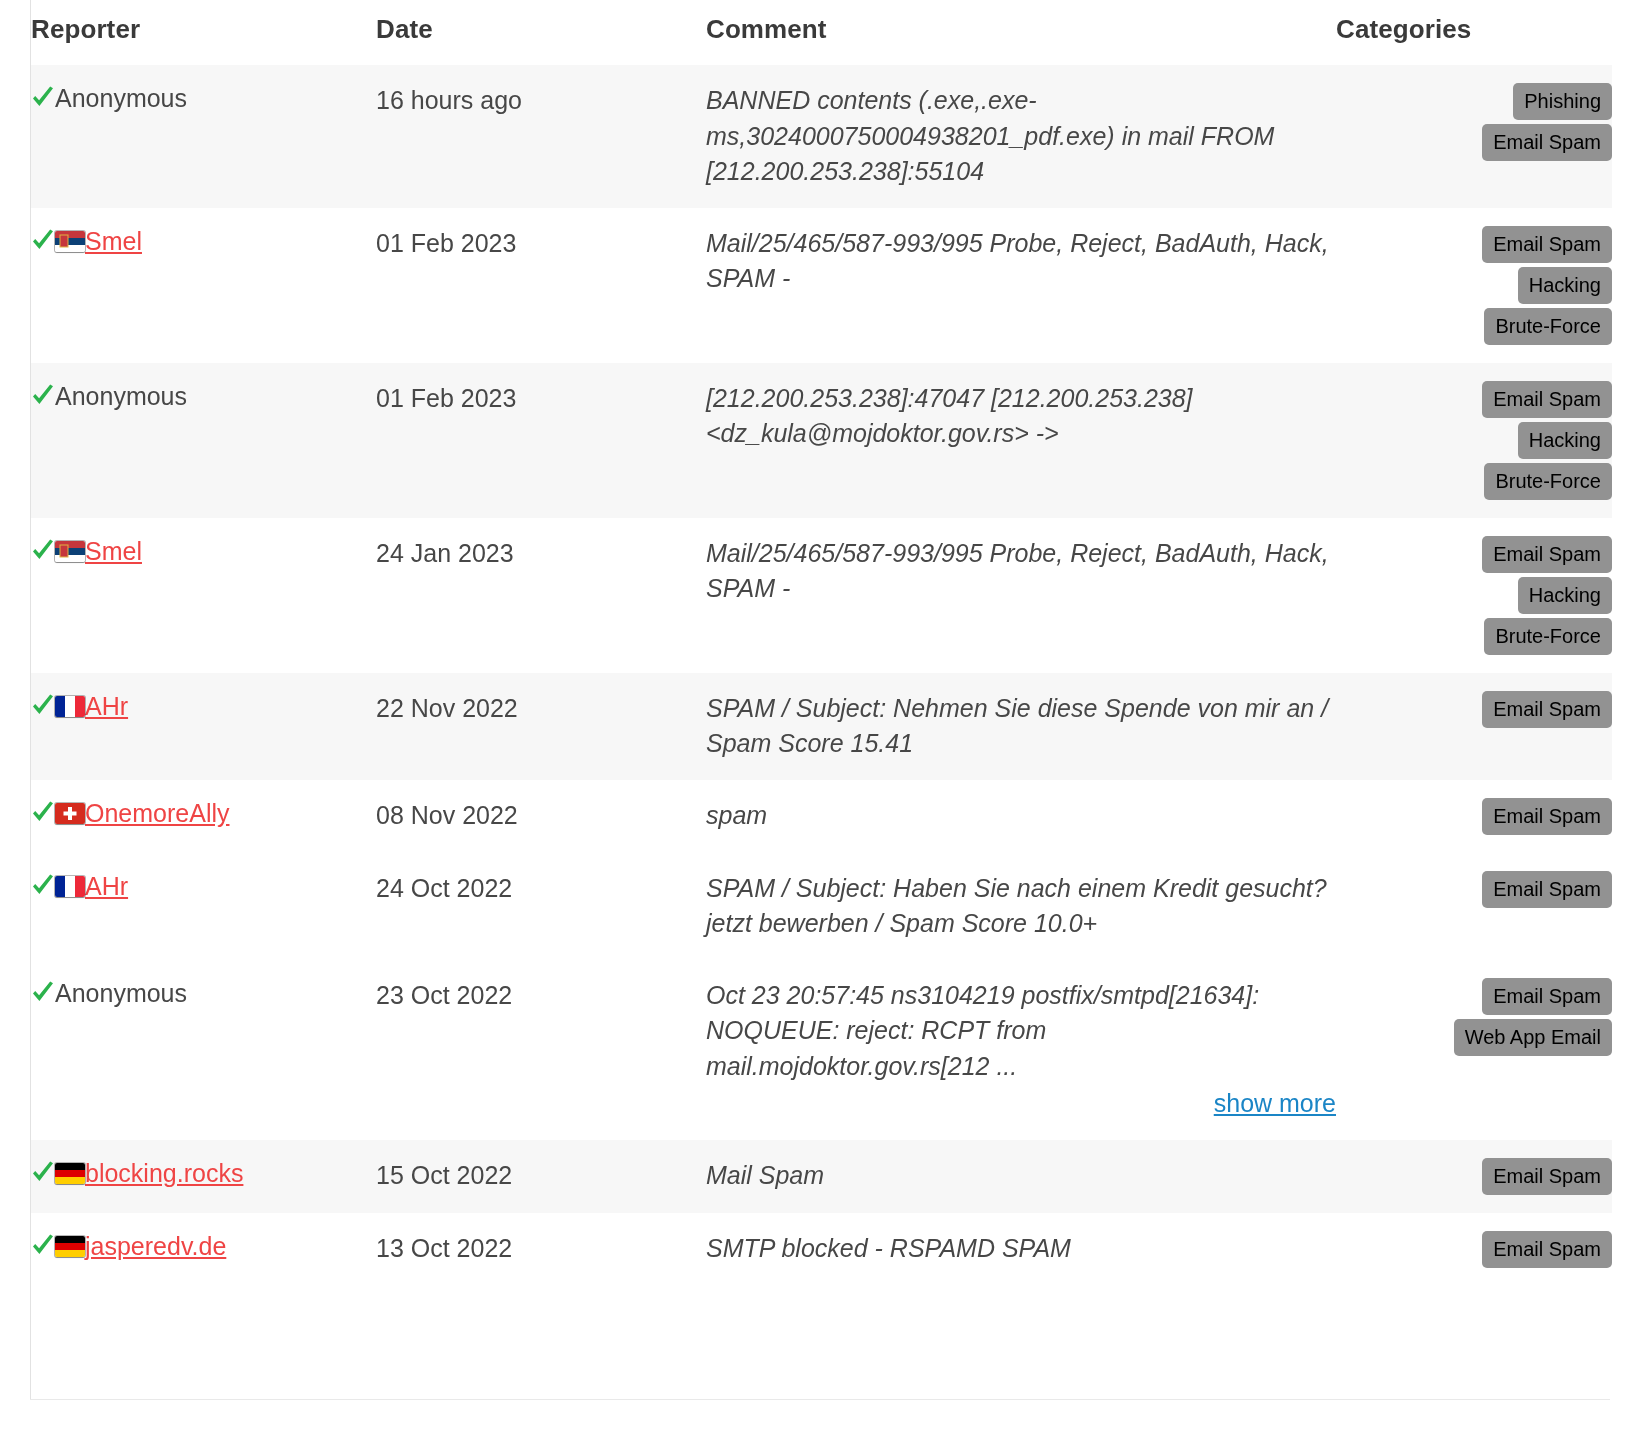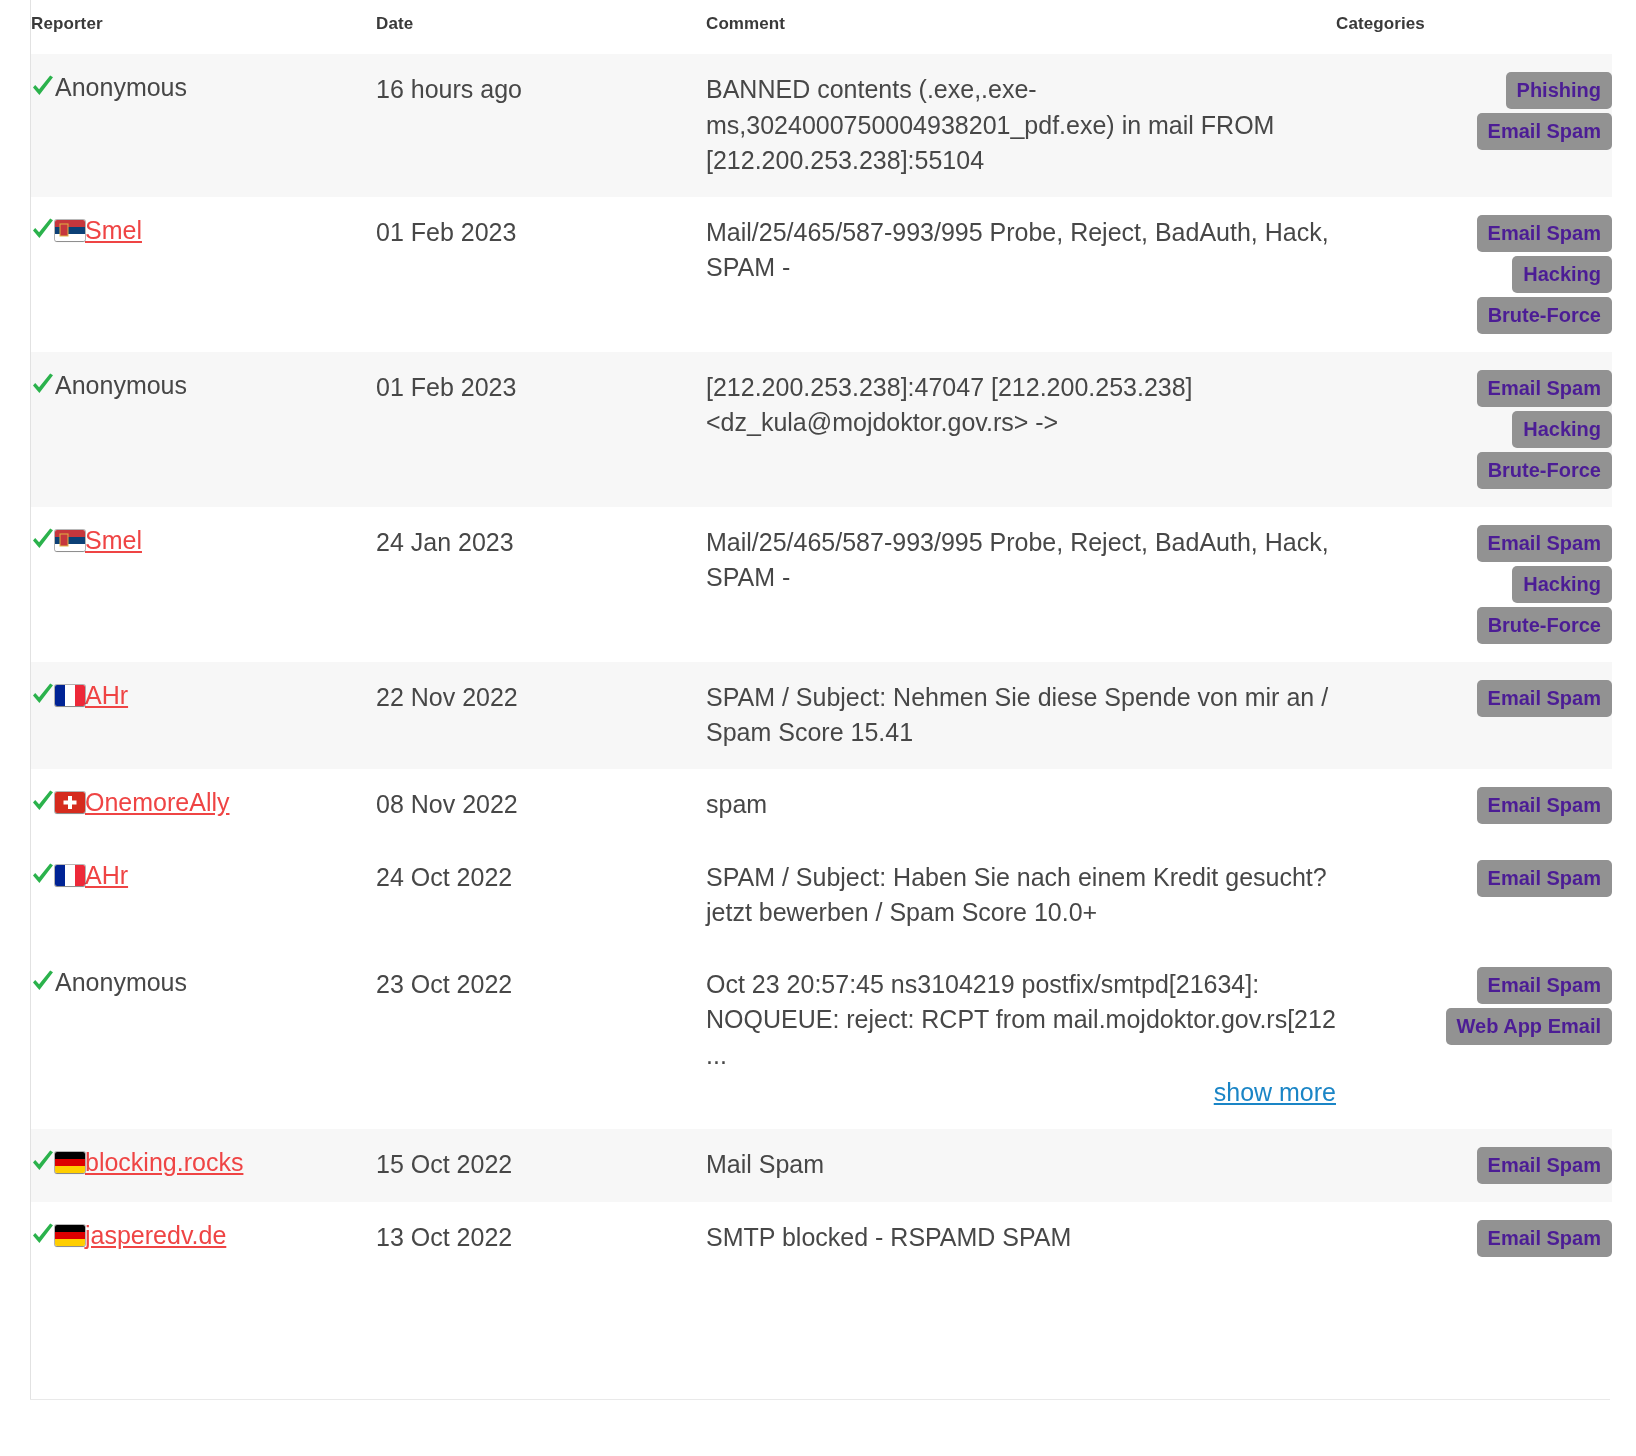--- a/index.html
+++ b/index.html
@@ -45,21 +45,21 @@
     position: absolute;
     left: 31px;
     top: 0;
     width: 1578px;
     border-collapse: collapse;
     table-layout: fixed;
   }
 
   table.report-table th {
     text-align: left;
-    font-size: 17px;
+    font-size: 26px;
     font-weight: bold;
     color: #3a3a3a;
     padding: 14px 0 20px 0;
     vertical-align: top;
     letter-spacing: 0.1px;
   }
   th.col-reporter { width: 345px; padding-left: 17px; }
   th.col-date     { width: 330px; }
   th.col-comment  { width: 630px; }
   th.col-categories { width: 276px; text-align: right; padding-right: 18px; margin-top: 28px; }
@@ -113,47 +113,48 @@
   }
   a.reporter-link {
     color: #ef4444;
     text-decoration: underline;
     white-space: nowrap;
   }
 
   .comment-text {
     display: block;
     word-break: break-word;
+    font-style: italic;
   }
 
   a.show-more {
     display: block;
     text-align: right;
     color: #1a85c6;
     text-decoration: underline;
     font-size: 25px;
     margin-top: 2px;
   }
 
   .badges {
     display: flex;
     flex-direction: column;
     align-items: flex-end;
     gap: 4px;
   }
   .badge {
     display: inline-block;
     background: #929292;
-    color: #4c1d95;
+    color: #000000;
     font-size: 20px;
     line-height: 1;
     padding: 8px 11px 9px 11px;
     border-radius: 5px;
     white-space: nowrap;
-    font-weight: bold;
+    font-weight: normal;
   }
 </style>
 </head>
 <body>
 
 <div class="page">
   <div class="panel-left-rule"></div>
   <div class="panel-bottom-rule"></div>
 
   <table class="report-table">

